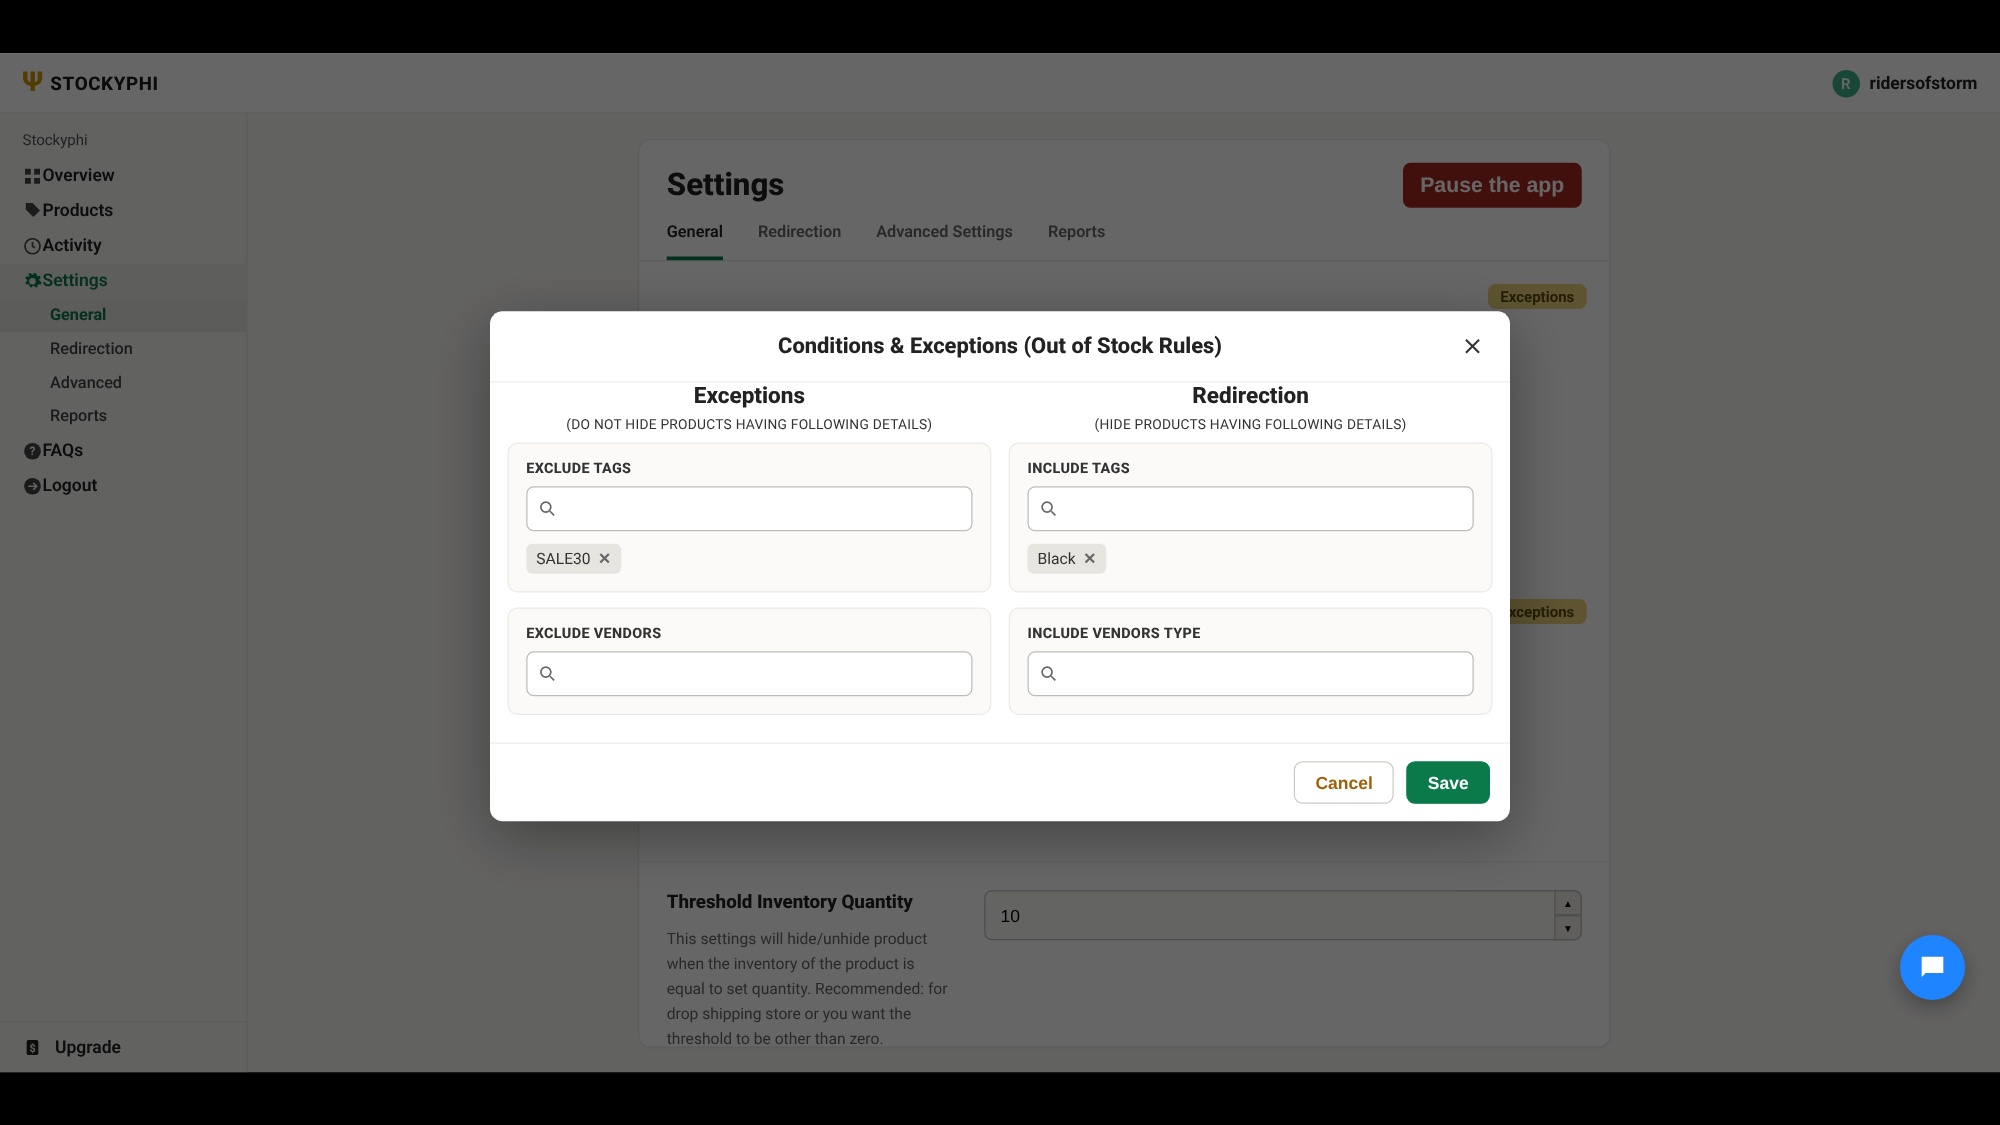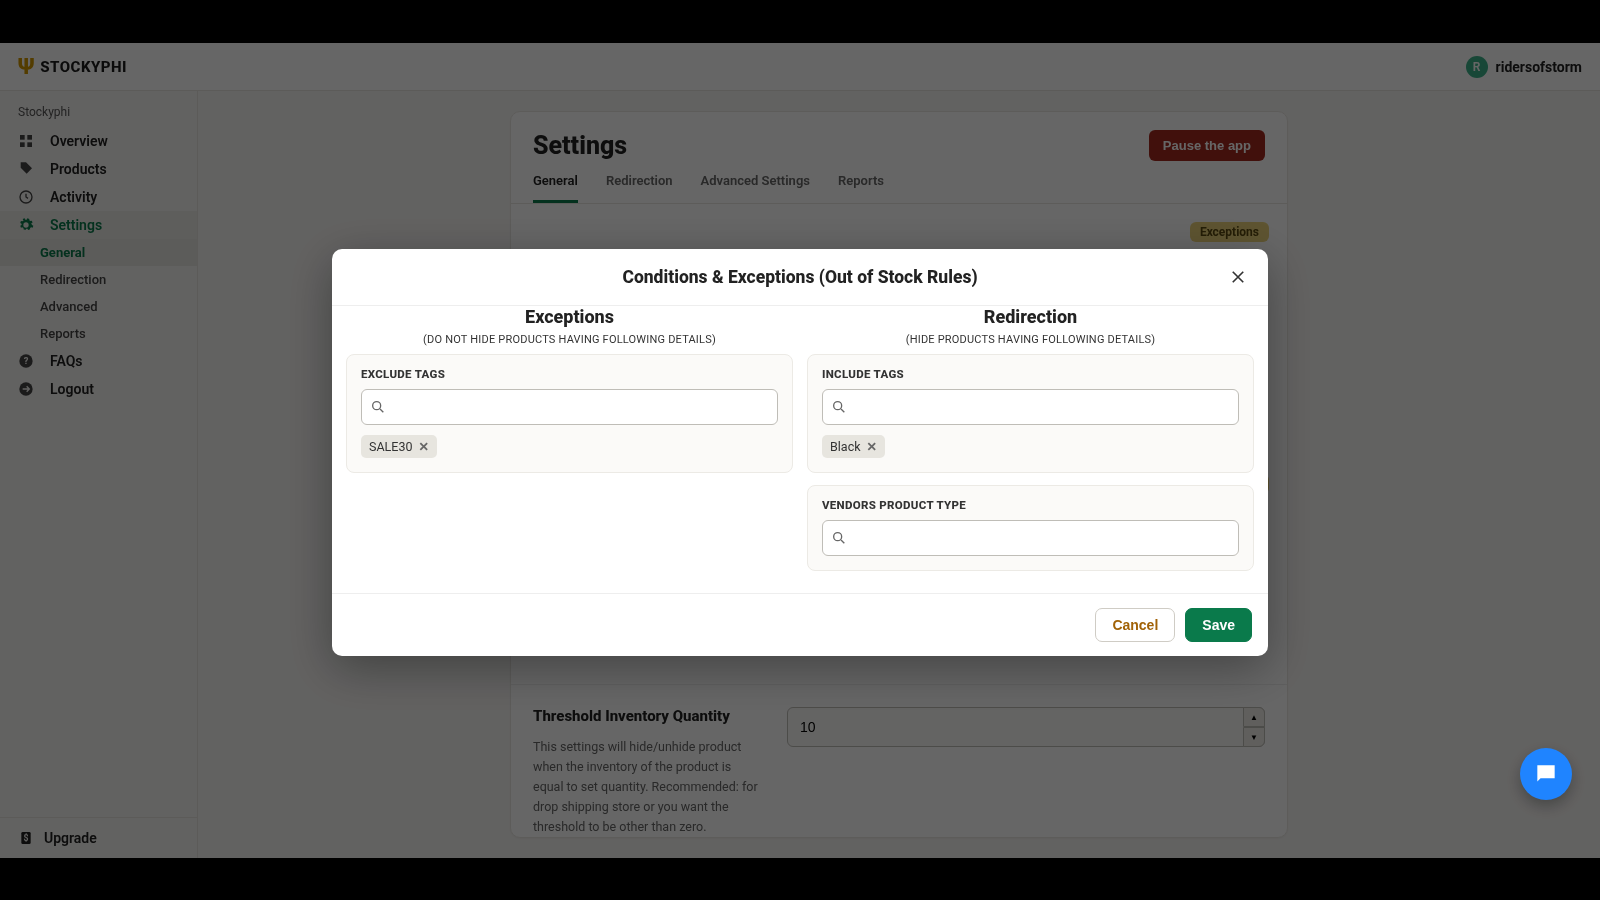--- a/index.html
+++ b/index.html
@@ -35,56 +35,56 @@
   .avatar { width:22px; height:22px; border-radius:50%; background:#3db28a; color:#fff; font-size:12px; font-weight:600; display:flex;align-items:center;justify-content:center;}
   .username { font-weight:700; font-size:14px; color:#222;}
   
   .body-row { display:flex; height:calc(100% - 48px); }
   .sidebar {
     width:198px; background:#f6f5f3; border-right:1px solid #e5e3de;
     display:flex; flex-direction:column; justify-content:space-between;
     padding-top:10px;
   }
   .side-heading { font-size:12px; color:#555; padding:4px 18px 8px; }
-  .nav-item { display:flex; align-items:center; gap:16px; padding:6px 18px; font-size:14px; color:#222; font-weight:600; cursor:pointer; }
+  .nav-item { display:flex; align-items:center; gap:0; padding:6px 18px; font-size:14px; color:#222; font-weight:600; cursor:pointer; }
   .nav-item .ic { width:16px; height:16px; display:inline-flex; align-items:center; justify-content:center; color:#444;}
   .nav-sub { padding:6px 18px 6px 40px; font-size:13px; color:#444; font-weight:500; cursor:pointer; }
   .nav-item.active { color:#0a7a4b; background:#ebeae6;}
   .nav-sub.active { color:#0a7a4b; background:#e7e5e0; font-weight:700;}
   .sidebar-bottom { border-top:1px solid #e5e3de; padding:12px 18px; display:flex; align-items:center; gap:10px; font-size:14px; font-weight:600; color:#222;}
   
   .main { flex:1; overflow:auto; padding:20px 0; display:flex; justify-content:center;}
   .panel {
     width:778px; background:#fff; border:1px solid #e8e6e1; border-radius:10px; 
     box-shadow:0 1px 2px rgba(0,0,0,0.04);
     padding:0;
   }
   .panel-head { display:flex; justify-content:space-between; align-items:center; padding:18px 22px 0;}
   .panel-title { font-size:25px; font-weight:800; color:#222;}
-  .btn-danger { background:#a42a1f; color:#fff; border:none; border-radius:6px; padding:8px 14px; font-size:13px; font-weight:600; cursor:pointer;}
+  .btn-danger { background:#a42a1f; color:#fff; border:none; border-radius:6px; padding:8px 14px; font-size:17px; font-weight:600; cursor:pointer;}
   .tabs { display:flex; gap:28px; padding:12px 22px 0;  }
   .tab { font-size:13px; color:#666; font-weight:600; padding-bottom:12px; cursor:pointer;}
   .tab.active { color:#222; border-bottom:3px solid #0a7a4b; }
   .tab-underline { border-bottom:1px solid #e8e6e1; }
   .section { padding:22px; border-top:1px solid #eee;}
   .sec-row { display:flex; gap:24px; }
   .sec-left { width:230px; }
   .sec-left h3 { font-size:15px; font-weight:800; color:#222; margin-bottom:12px;}
   .sec-left p { font-size:12.5px; color:#666; line-height:1.6;}
   .sec-right { flex:1;}
   .num-input-wrap { position:relative;}
   .num-input { width:100%; height:40px; border:1px solid #bfbdb7; border-radius:6px; background:#fafaf8; padding:0 32px 0 12px; font-size:14px;}
   .spinners { position:absolute; right:0; top:0; bottom:0; width:22px; display:flex; flex-direction:column;}
   .spin-btn { flex:1; border:1px solid #bfbdb7; background:#efeee9; font-size:8px; cursor:pointer; display:flex;align-items:center;justify-content:center;}
   .spin-btn:first-child{ border-top-right-radius:6px;} .spin-btn:last-child{ border-bottom-right-radius:6px;}
   .badge { background:#ebd27a; color:#5a4a10; padding:3px 10px; border-radius:6px; font-size:12px; font-weight:700; float:right;}
   
   .modal {
     position:absolute; z-index:300; background:#fff; border-radius:10px;
-    width:936px; left:50%; transform:translateX(-50%);
+    width:816px; left:50%; transform:translateX(-50%);
     top:206px;
     box-shadow:0 12px 48px rgba(0,0,0,0.35);
     overflow:hidden;
   }
   .modal-head { text-align:center; padding:18px 20px; position:relative; border-bottom:1px solid #eee;}
   .modal-title { font-size:17.5px; font-weight:800; color:#222;}
   .modal-close { position:absolute; right:16px; top:14px; width:28px; height:28px; display:flex;align-items:center;justify-content:center;font-size:22px; color:#333; cursor:pointer;}
   .modal-note { text-align:center; color:#d13b2a; font-size:17px; font-weight:600; padding:14px 0 6px;}
   .cols { display:flex; gap:14px; padding:0 14px 10px;}
   .col { flex:1; }
@@ -277,20 +277,32 @@
           </div>
           <div class="chips">
             <span class="chip">
               <span>SALE30</span>
               <span class="rm">✕</span>
             </span>
           </div>
         </div>
 
 
+        <div class="card">
+          <div class="card-label">EXCLUDE VENDORS</div>
+          <div class="search-wrap">
+            <span class="search-icn">
+                <svg width="16" height="16" viewBox="0 0 24 24" fill="none" stroke="currentColor" stroke-width="2">
+                  <circle cx="10" cy="10" r="6"></circle>
+                  <path d="M20 20l-5-5"></path>
+                </svg>
+              </span>
+            <input class="search-input" style="">
+          </div>
+        </div>
       </div>
 
       <div class="col">
         <div class="col-title">Redirection</div>
         <div class="col-sub">(HIDE PRODUCTS HAVING FOLLOWING DETAILS)</div>
 
         <div class="card">
           <div class="card-label">INCLUDE TAGS</div>
           <div class="search-wrap">
             <span class="search-icn">
@@ -303,21 +315,21 @@
           </div>
           <div class="chips">
             <span class="chip">
               <span>Black</span>
               <span class="rm">✕</span>
             </span>
           </div>
         </div>
 
         <div class="card">
-          <div class="card-label">VENDORS PRODUCT TYPE</div>
+          <div class="card-label">INCLUDE VENDORS TYPE</div>
           <div class="search-wrap">
             <span class="search-icn">
                 <svg width="16" height="16" viewBox="0 0 24 24" fill="none" stroke="currentColor" stroke-width="2">
                   <circle cx="10" cy="10" r="6"></circle>
                   <path d="M20 20l-5-5"></path>
                 </svg>
               </span>
             <input class="search-input" style="">
           </div>
         </div>

